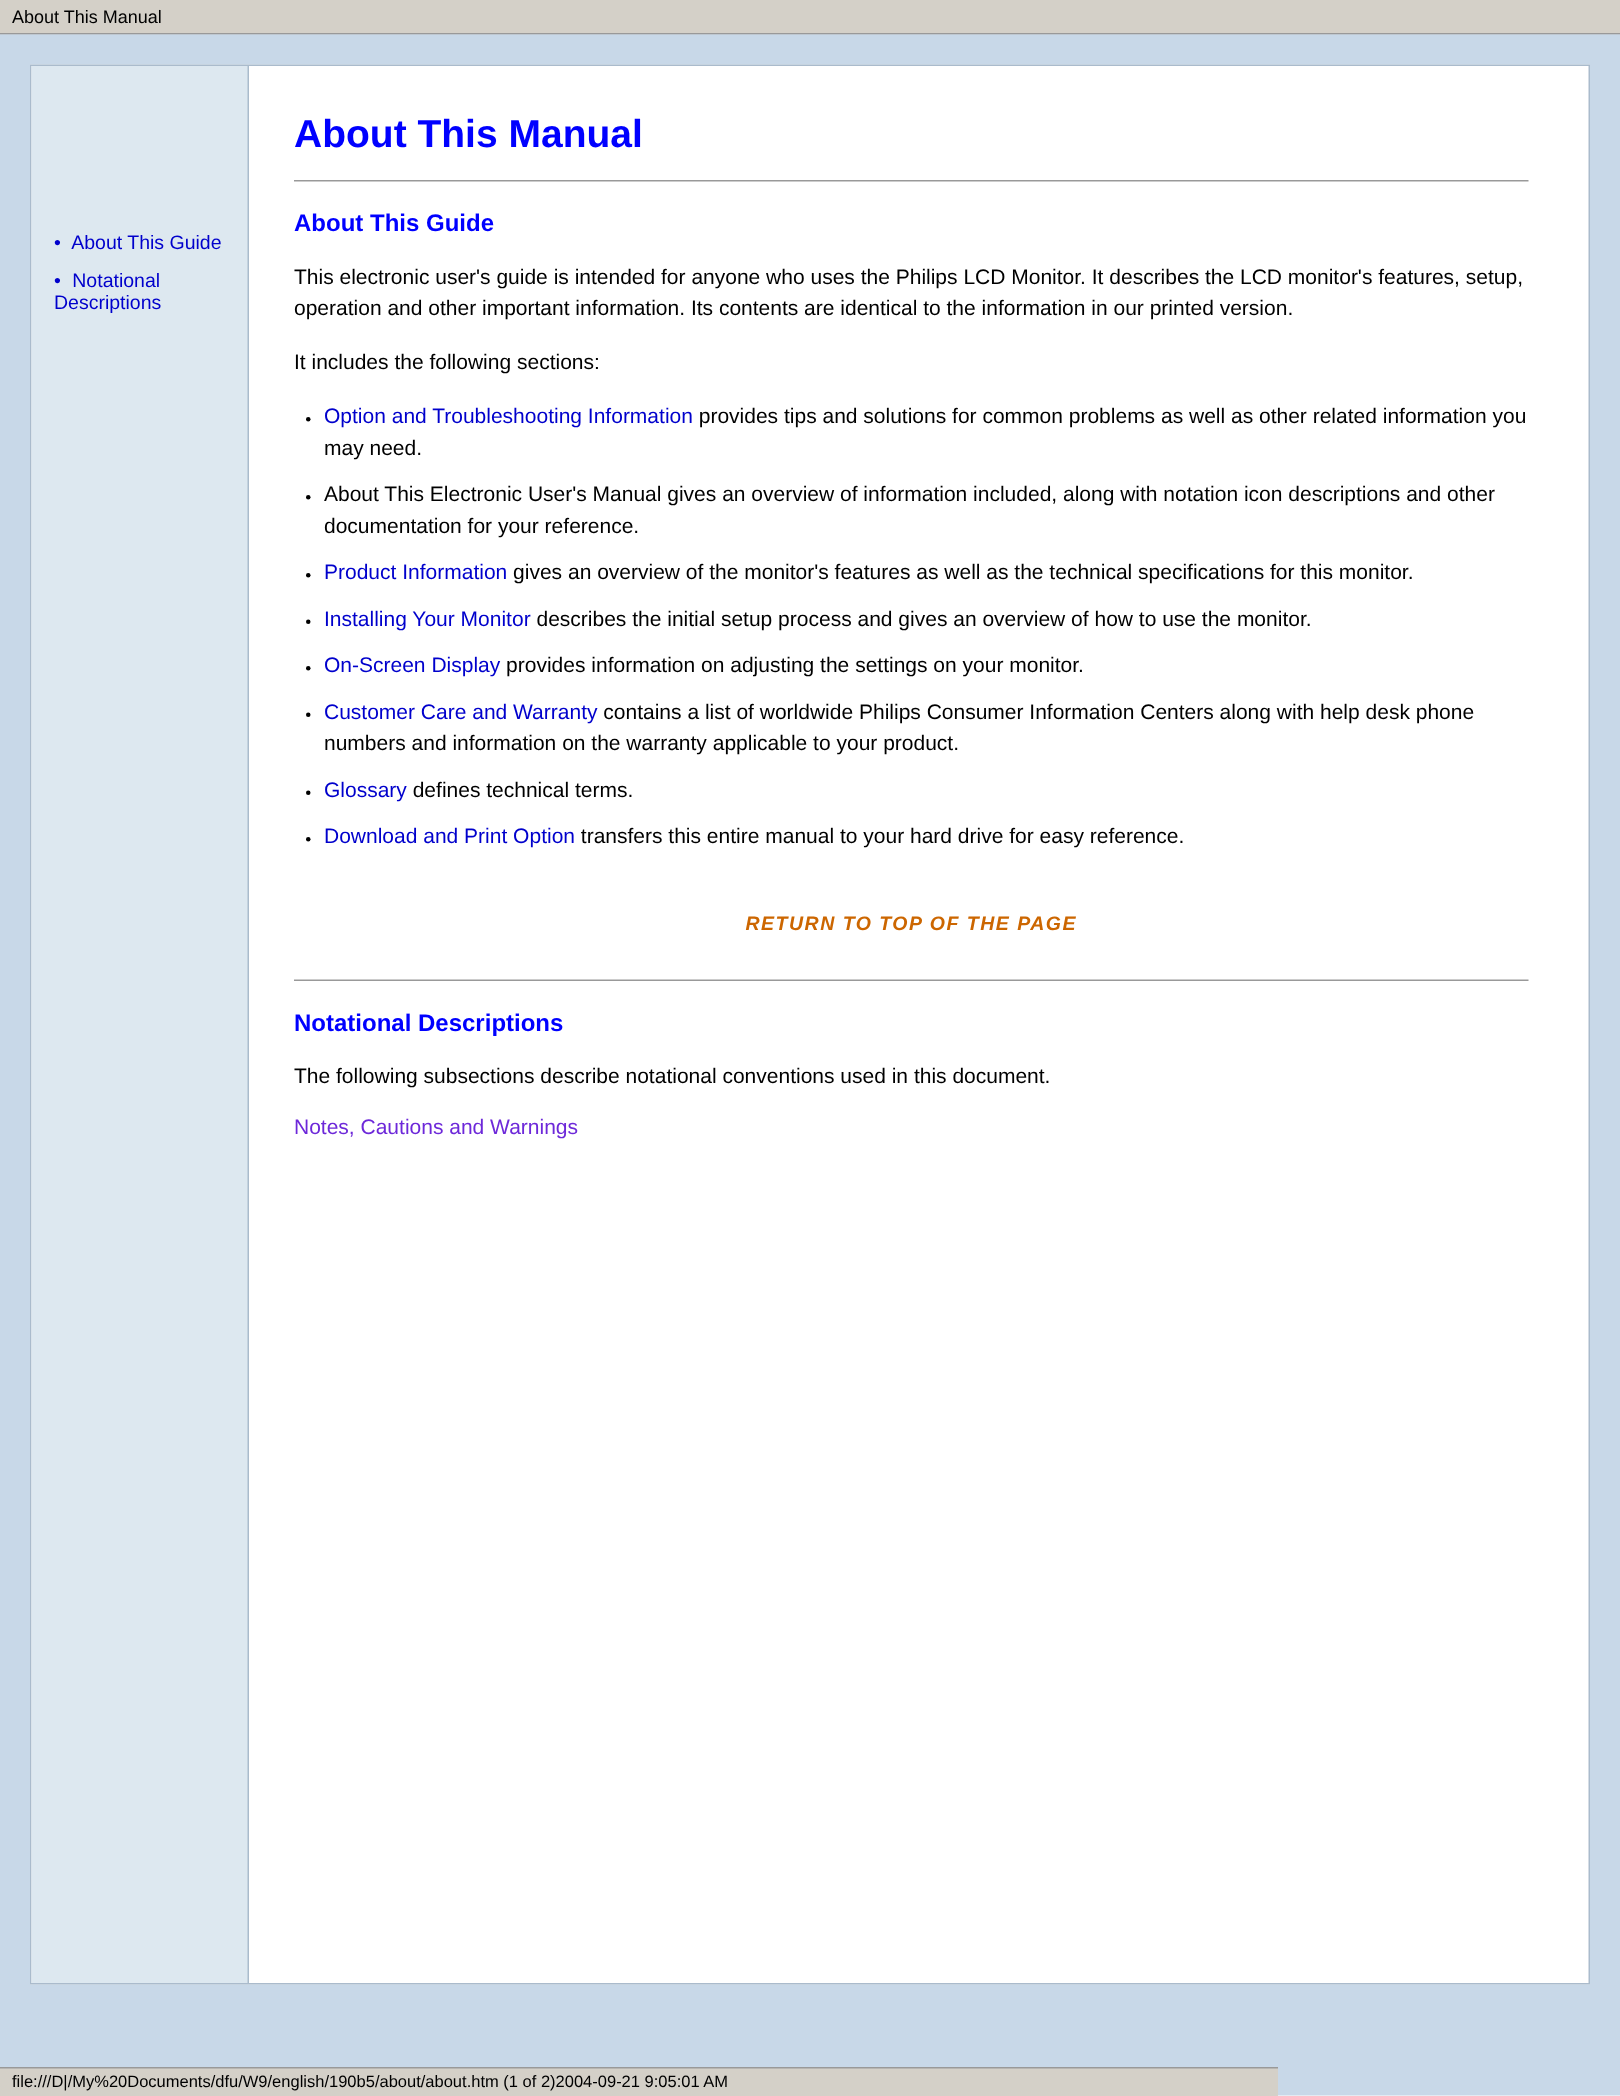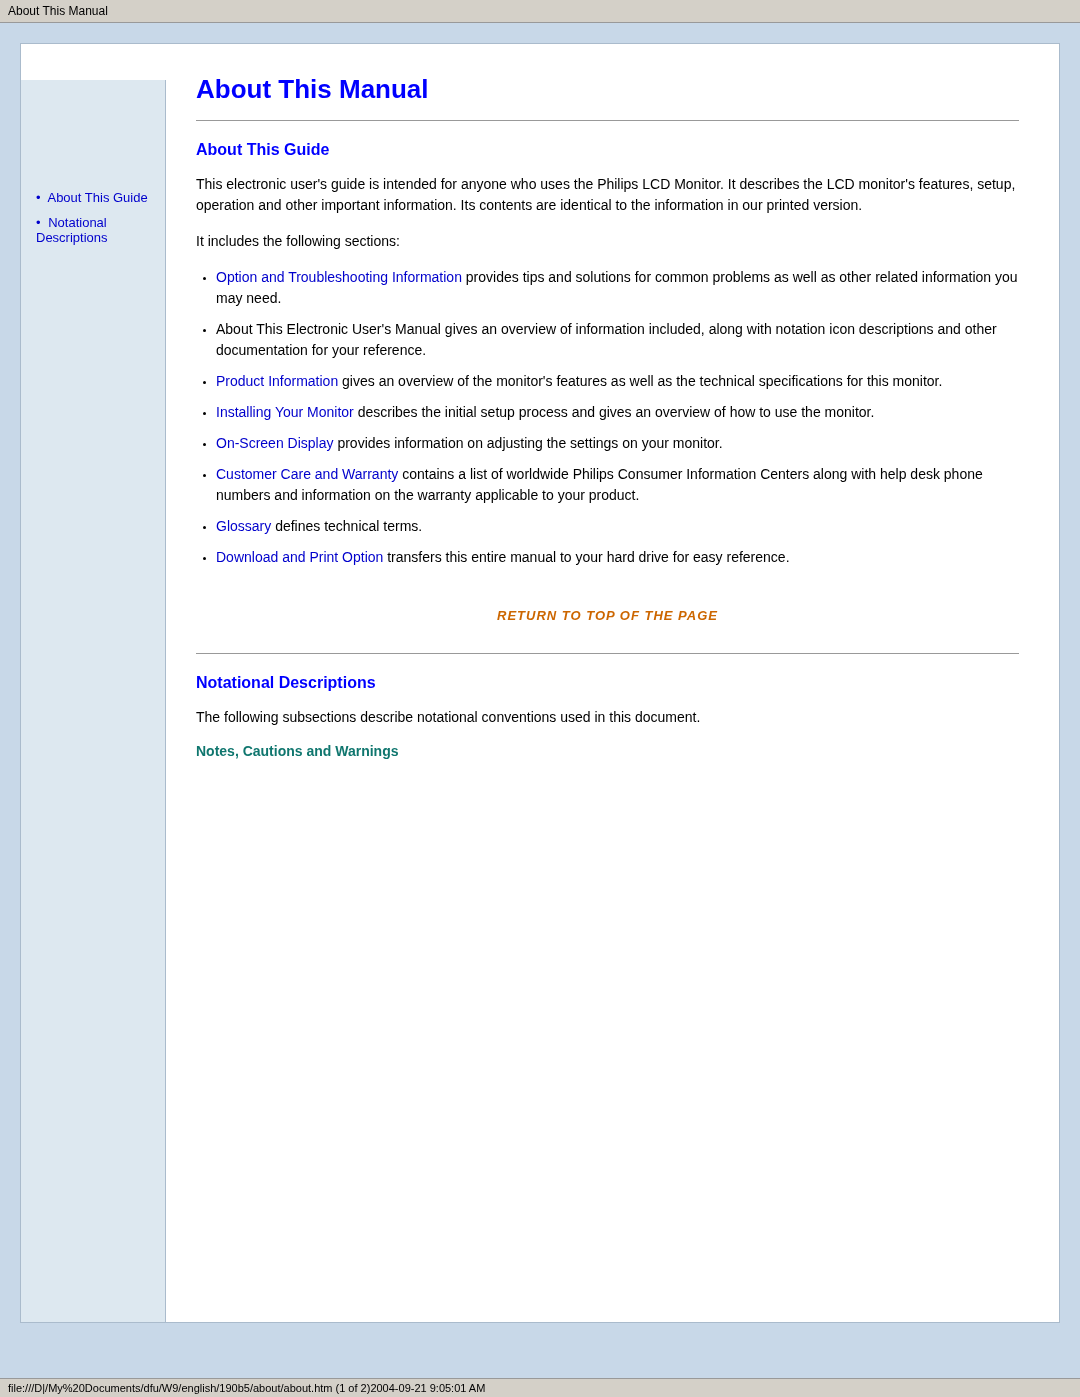--- a/index.html
+++ b/index.html
@@ -39,21 +39,20 @@
       border: 1px solid #aabbcc;
       min-height: 1280px;
     }
 
     .sidebar {
       width: 145px;
       min-width: 145px;
       padding: 110px 10px 20px 15px;
       background-color: #dde8f0;
       border-right: 1px solid #aabbcc;
-      margin-top: 36px;
     }
 
     .sidebar-item {
       margin-bottom: 10px;
       font-size: 13px;
     }
 
     .sidebar-item a {
       color: #0000cc;
       text-decoration: none;
@@ -129,30 +128,30 @@
       text-decoration: none;
       font-style: italic;
     }
 
     .bottom-section {
       margin-top: 20px;
     }
 
     .notes-heading {
       font-size: 14px;
-      font-weight: bold;
+      font-weight: normal;
       margin-bottom: 18px;
-      color: #0f766e;
+      color: #6d28d9;
     }
 
     .status-bar {
       position: fixed;
       bottom: 0;
       left: 0;
-      width: 1080px;
+      width: 852px;
       background-color: #d4d0c8;
       border-top: 1px solid #999;
       padding: 3px 8px;
       font-size: 11px;
       color: #000;
     }
   </style>
 </head>
 <body>
 

